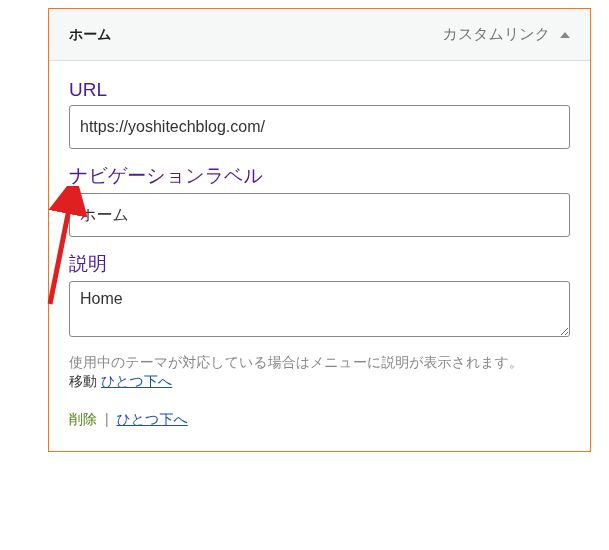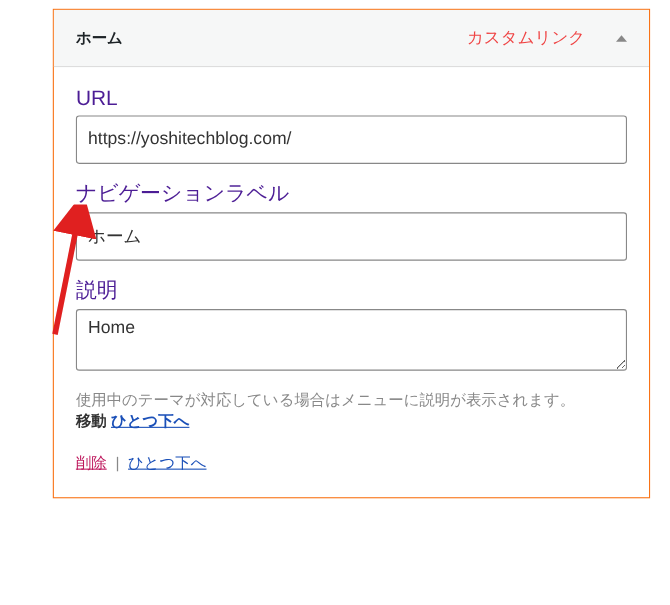--- a/index.html
+++ b/index.html
@@ -22,25 +22,25 @@
       justify-content: space-between;
       align-items: center;
       cursor: pointer;
     }
     .panel-title {
       font-size: 14px;
       font-weight: bold;
       color: #1d2327;
     }
     .panel-type-label {
-      color: #ef4444;
+      color: #737373;
       font-size: 15px;
       display: flex;
       align-items: center;
-      gap: 28px;
+      gap: 10px;
     }
     .caret-up {
       width: 0;
       height: 0;
       border-left: 5px solid transparent;
       border-right: 5px solid transparent;
       border-bottom: 6px solid #888;
       display: inline-block;
     }
     .panel-body {
@@ -96,33 +96,31 @@
     }
     .desc-text {
       color: #888;
       font-size: 14px;
       line-height: 1.6;
     }
     .move-line {
       color: #333;
       font-size: 14px;
       margin-bottom: 20px;
-      font-weight: bold;
     }
     .link {
       color: #1b50b8;
       text-decoration: underline;
       cursor: pointer;
     }
     .action-line {
       font-size: 14px;
     }
     .delete-link {
-      color: #be185d;
-      text-decoration: underline;
+      color: #4d7c0f;
       cursor: pointer;
     }
     .separator-pipe {
       color: #888;
       margin: 0 4px;
     }
     .cancel-link {
       color: #1b50b8;
       text-decoration: underline;
       cursor: pointer;

